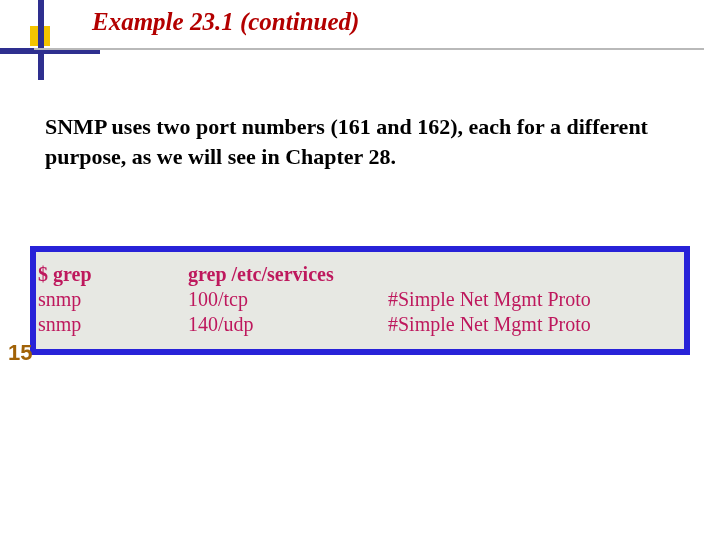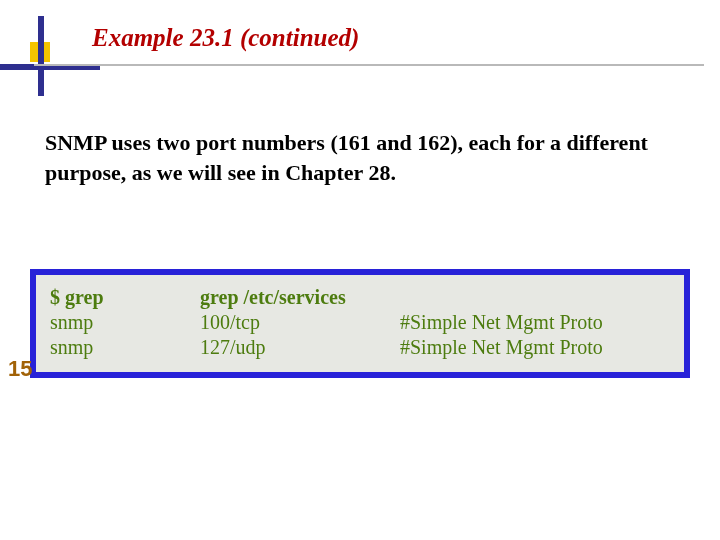--- a/index.html
+++ b/index.html
@@ -1,30 +1,30 @@
 <!DOCTYPE html>
 <html><head>
   <meta charset="utf-8">
   <style>
     * { margin: 0; padding: 0; box-sizing: border-box; }
     html, body { width: 720px; height: 540px; background: #fff; font-family: "Times New Roman", Times, serif; }
-    .slide { position: relative; width: 720px; height: 388px; margin-top: 16px; }
+    .slide { position: relative; width: 720px; height: 388px; }
 
     
     .corner { position: absolute; left: 0; top: 0; width: 120px; height: 90px; }
     .vbar { position: absolute; left: 38px; top: 0; width: 6px; height: 80px; background: #2e2f8f; }
     .hbar { position: absolute; left: 0; top: 48px; width: 100px; height: 6px; background: #2e2f8f; }
     .sq { position: absolute; left: 30px; top: 26px; width: 20px; height: 20px; background: #f4c400; }
 
     .title { position: absolute; left: 92px; top: 8px; font-style: italic; font-weight: bold; color: #b30000; font-size: 25px; }
     .title-rule { position: absolute; left: 34px; top: 48px; width: 670px; height: 2px; background: #b9b9b9; }
 
     .body { position: absolute; left: 45px; top: 112px; width: 640px; font-weight: bold; color: #000; font-size: 22px; line-height: 1.35; }
 
-    .codebox { position: absolute; left: 30px; top: 253px; width: 660px; border: 6px solid #2822d8; background: #e7e8e3; padding: 10px 14px 12px; font-family: "Times New Roman", Times, serif; color: #4d7c0f; }
+    .codebox { position: absolute; left: 30px; top: 246px; width: 660px; border: 6px solid #2822d8; background: #e7e8e3; padding: 10px 2px 12px; font-family: "Times New Roman", Times, serif; color: #be185d; }
     .codebox table { width: 100%; border-collapse: collapse; font-size: 20px; }
     .codebox td { padding: 1px 0; vertical-align: baseline; }
     .c1 { width: 150px; }
     .c2 { width: 200px; }
     .c3 { }
     .cmd { font-weight: bold; }
 
     .pagenum { position: absolute; left: 8px; bottom: 22px; font-family: Arial, Helvetica, sans-serif; font-weight: bold; font-size: 22px; color: #a16207; }
   </style>
 </head>
@@ -50,21 +50,21 @@
         <td class="c2 cmd">grep /etc/services</td>
         <td class="c3"></td>
       </tr>
       <tr>
         <td class="c1">snmp</td>
         <td class="c2">100/tcp</td>
         <td class="c3">#Simple Net  Mgmt Proto</td>
       </tr>
       <tr>
         <td class="c1">snmp</td>
-        <td class="c2">127/udp</td>
+        <td class="c2">140/udp</td>
         <td class="c3">#Simple Net  Mgmt Proto</td>
       </tr>
     </tbody>
       </table>
   </div>
 
   <div class="pagenum">15</div>
 </div>
 
 </body></html>

